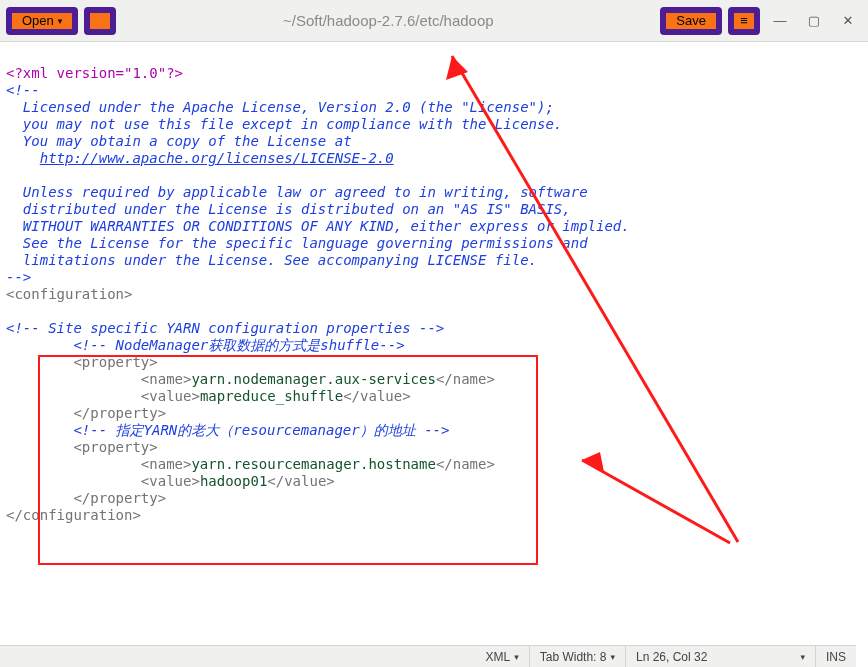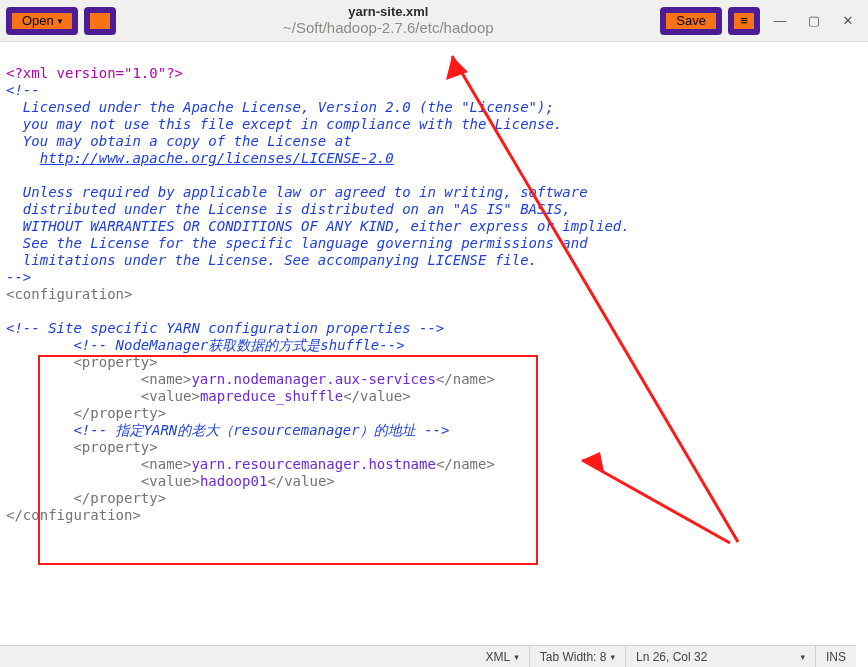--- a/index.html
+++ b/index.html
@@ -60,21 +60,21 @@
     right: 0;
     bottom: 22px;
     padding: 6px 6px;
     font-family: "DejaVu Sans Mono", monospace;
     font-size: 14px;
     line-height: 17px;
     white-space: pre;
     overflow: hidden;
   }
   .editor span.p-tag    { color: #737373; }
-  .editor span.p-text   { color: #6d28d9; }
+  .editor span.p-text   { color: #14532d; }
   .editor span.p-decl   { color: #b000b0; } 
   .editor span.p-com    { color: #1e3fde; font-style: italic; } 
   .editor span.p-link   { color: #1e3fde; font-style: italic; text-decoration: underline; }
   .editor span.p-comdel { color: #1e3fde; font-style: italic; }
 
   .red-box {
     position: absolute;
     border: 2px solid #ff1a1a;
     pointer-events: none;
   }
@@ -115,21 +115,20 @@
       <span class="tri-down">▾</span>
     </div>
     <div class="tb-btn tb-iconbtn">
       <svg width="14" height="16" viewBox="0 0 14 16">
           <path d="M1 0h8l4 4v12H1z" fill="none" stroke="#555" stroke-width="1.3"></path>
           <path d="M9 0v4h4" fill="none" stroke="#555" stroke-width="1.3"></path>
         </svg>
     </div>
   </div>
   <div class="tb-center">
-    <div class="tb-title">yarn-site.xml</div>
     <div class="tb-path">~/Soft/hadoop-2.7.6/etc/hadoop</div>
   </div>
   <div class="tb-right">
     <div class="tb-btn">
       <span>Save</span>
     </div>
     <div class="tb-btn tb-iconbtn">
       <span>≡</span>
     </div>
     <div class="win-ctrl">

